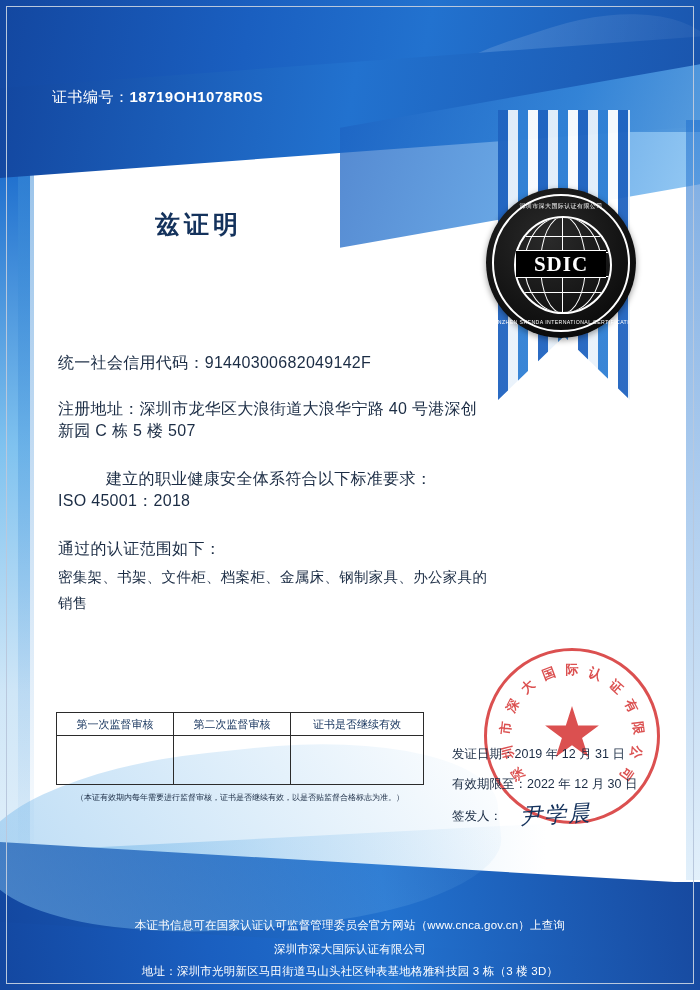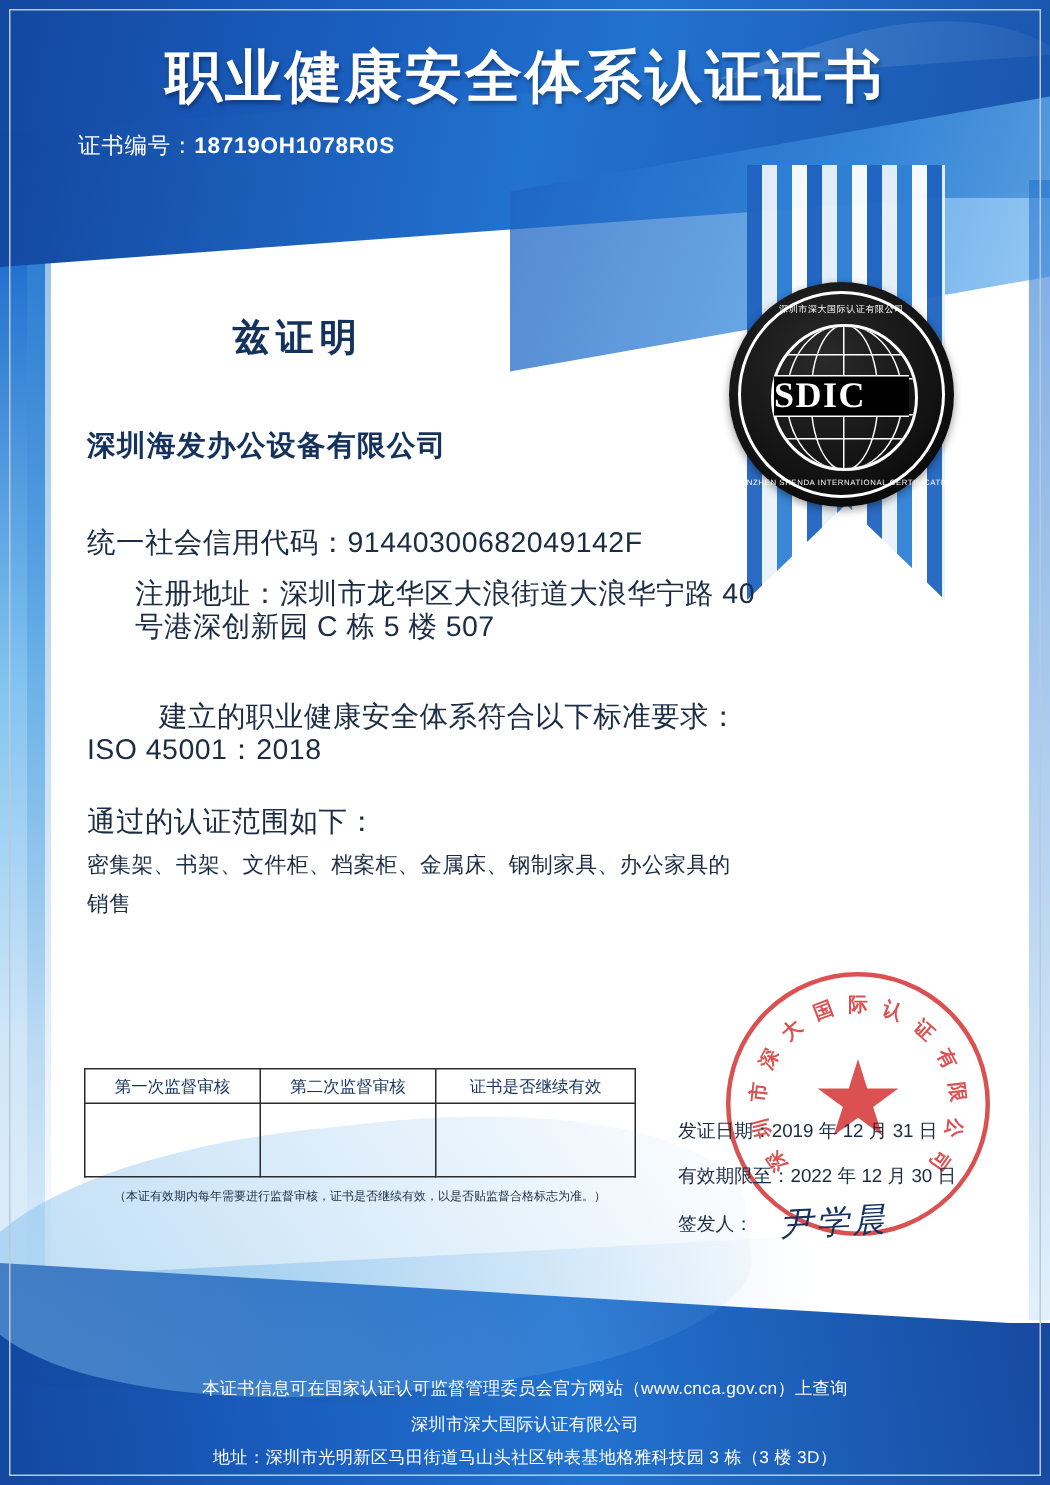--- a/index.html
+++ b/index.html
@@ -205,22 +205,23 @@
   .seal .brandbar {
     position: absolute;
     left: 30px; top: 62px;
     width: 90px; height: 26px;
     background: #000000;
     border-top: 1.5px solid #fff;
     border-bottom: 1.5px solid #fff;
     color: #ffffff;
     font-family: "Liberation Serif", serif;
     font-weight: bold;
-    font-size: 24px;
+    font-size: 21px;
     letter-spacing: 1px;
+    text-align: center;
     line-height: 26px;
   }
   .seal .toptext, .seal .bottext {
     position: absolute;
     left: 0; width: 150px;
     text-align: center;
     color: #ffffff;
     font-size: 6px;
     letter-spacing: .4px;
     white-space: nowrap;
@@ -243,27 +244,27 @@
     position: absolute;
     left: 58px; top: 284px;
     font-size: 19px;
     font-weight: bold;
     color: #14325c;
     letter-spacing: 1px;
   }
   .line {
     position: absolute;
     left: 58px;
-    font-size: 19px;
+    font-size: 16px;
     color: #1b2c44;
     line-height: 22px;
     letter-spacing: .3px;
   }
   .l-credit { top: 352px; }
-  .l-addr   { top: 386px; width: 420px; margin-left: 32px; }
+  .l-addr   { top: 398px; width: 420px; }
   .l-std1   { top: 468px; margin-left: 48px; }
   .l-std2   { top: 490px; }
   .l-scope1 { top: 538px; }
   .l-scope2 { top: 564px; font-size: 14.5px; width: 430px; line-height: 26px; }
 
   
   .audit-table {
     position: absolute;
     left: 56px; top: 712px;
     width: 368px;
@@ -375,21 +376,20 @@
     <div class="header-swoosh2"></div>
     <div class="right-edge"></div>
     <div class="footer-curve"></div>
     <div class="footer-band">
       <div class="footer-swoosh"></div>
     </div>
   </div>
 
   <div class="outer-border"></div>
 
-  <div class="cert-title">职业健康安全体系认证证书</div>
   <div class="cert-no">
     <span>证书编号：</span><span class="num">18719OH1078R0S</span>
   </div>
 
   <div class="ribbon">
     <div class="tail"></div>
   </div>
   <div class="seal">
     <div class="ring"></div>
     <div class="toptext">深圳市深大国际认证有限公司</div>
@@ -401,21 +401,20 @@
       <u></u>
         <u></u>
         <u></u>
     </div>
     <div class="brandbar">SDIC</div>
     <div class="bottext">SHENZHEN SHENDA INTERNATIONAL CERTIFICATION CO.,LTD</div>
   </div>
 
   <div class="content">
     <div class="zizhengming">兹证明</div>
-    <div class="company">深圳海发办公设备有限公司</div>
     <div class="line l-credit">统一社会信用代码：91440300682049142F</div>
     <div class="line l-addr">注册地址：深圳市龙华区大浪街道大浪华宁路 40 号港深创新园 C 栋 5 楼 507</div>
     <div class="line l-std1">建立的职业健康安全体系符合以下标准要求：</div>
     <div class="line l-std2">ISO 45001：2018</div>
     <div class="line l-scope2">密集架、书架、文件柜、档案柜、金属床、钢制家具、办公家具的销售</div>
     <div class="line l-scope1">通过的认证范围如下：</div>
 
     <table class="audit-table">
       <tbody>
           <tr>

